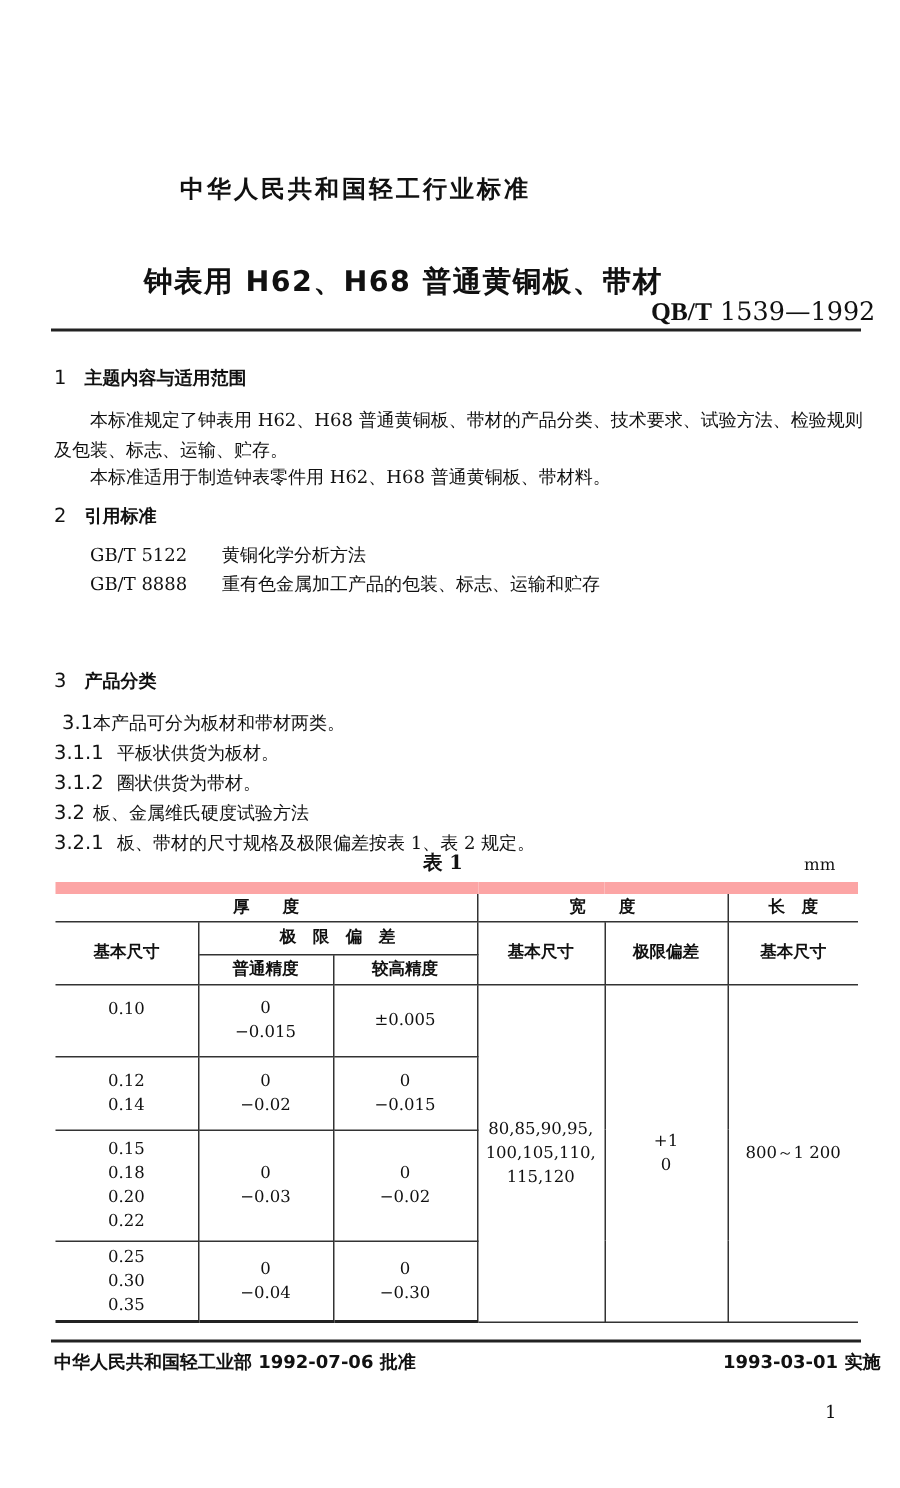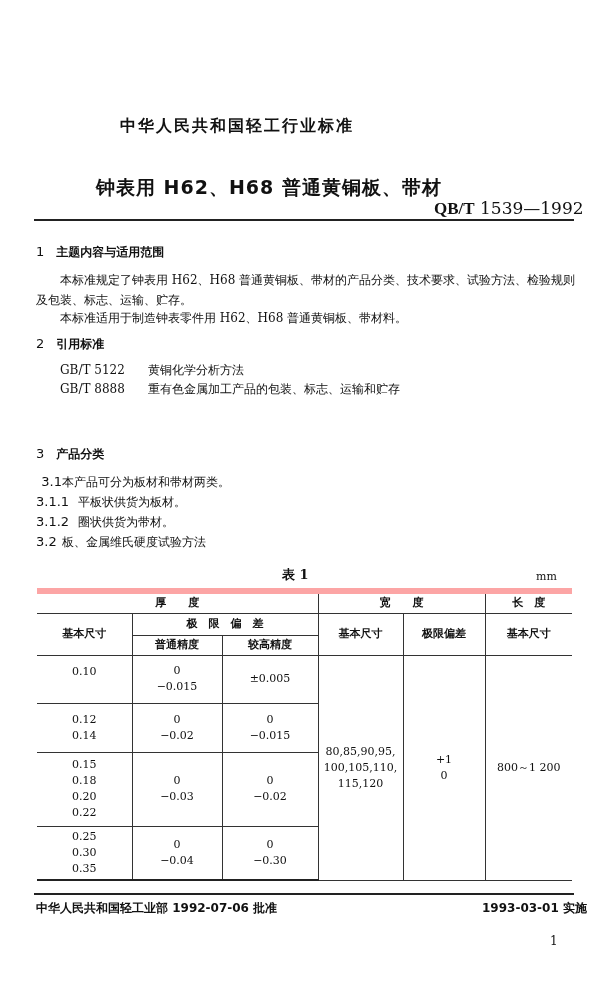--- a/index.html
+++ b/index.html
@@ -15,21 +15,21 @@
   .para { font-size: 12px; line-height: 20px; }
   .para.indent { text-indent: 24px; }
   .ref-row { font-size: 12px; height: 19px; }
   .ref-code { display: inline-block; width: 88px; }
   .clause { font-size: 12px; height: 20px; }
   .clause .cn { font-family: "DejaVu Sans", sans-serif; font-size: 13px; display: inline-block; }
   .tbl-cap { left: 282px; top: 566px; font-weight: bold; font-size: 13px; }
   .tbl-unit { left: 536px; top: 570px; font-size: 11px; }
   table.t1 { position: absolute; left: 37px; top: 588px; width: 535px; border-collapse: collapse; font-size: 11px; }
   table.t1 td { border: 1px solid #333; text-align: center; vertical-align: middle; padding: 0; line-height: 16px; }
-  table.t1 tr.top td { border-top: 6px solid #fca5a5; }
+  table.t1 tr.top td { border-top: 8px solid #fca5a5; }
   table.t1 tr.last td { border-bottom: 2px solid #222; }
   table.t1 td:first-child { border-left: none; }
   table.t1 td:last-child { border-right: none; }
   .th { font-family: "DejaVu Sans", sans-serif; font-weight: bold; font-size: 11px; }
   .valign-top { vertical-align: top !important; padding-top: 8px !important; }
   .footer-left { left: 36px; top: 900px; font-family: "DejaVu Sans", sans-serif; font-weight: bold; font-size: 12px; }
   .footer-right { left: 482px; top: 900px; font-family: "DejaVu Sans", sans-serif; font-weight: bold; font-size: 12px; }
   .page-num { left: 550px; top: 934px; font-size: 12px; }
 </style>
 </head>
@@ -57,20 +57,21 @@
 </div>
 
 <div class="abs sec-h" style="left:36px; top:446px;">
   <span class="num">3</span><span>产品分类</span>
 </div>
 <div class="abs" style="left:36px; top:474px;">
   <div class="clause"><span class="cn" style="width:26px;text-align:right;">3.1</span><span>本产品可分为板材和带材两类。</span></div>
   <div class="clause"><span class="cn" style="width:42px;">3.1.1</span><span>平板状供货为板材。</span></div>
   <div class="clause"><span class="cn" style="width:42px;">3.1.2</span><span>圈状供货为带材。</span></div>
   <div class="clause"><span class="cn" style="width:26px;">3.2</span><span>板、金属维氏硬度试验方法</span></div>
+  <div class="clause"><span class="cn" style="width:42px;">3.2.1</span><span>板、带材的尺寸规格及极限偏差按表 1、表 2 规定。</span></div>
 </div>
 
 <div class="abs tbl-cap">表 1</div>
 <div class="abs tbl-unit">mm</div>
 
 <table class="t1">
   <colgroup>
     <col style="width:95px">
       <col style="width:90px">
       <col style="width:96px">

